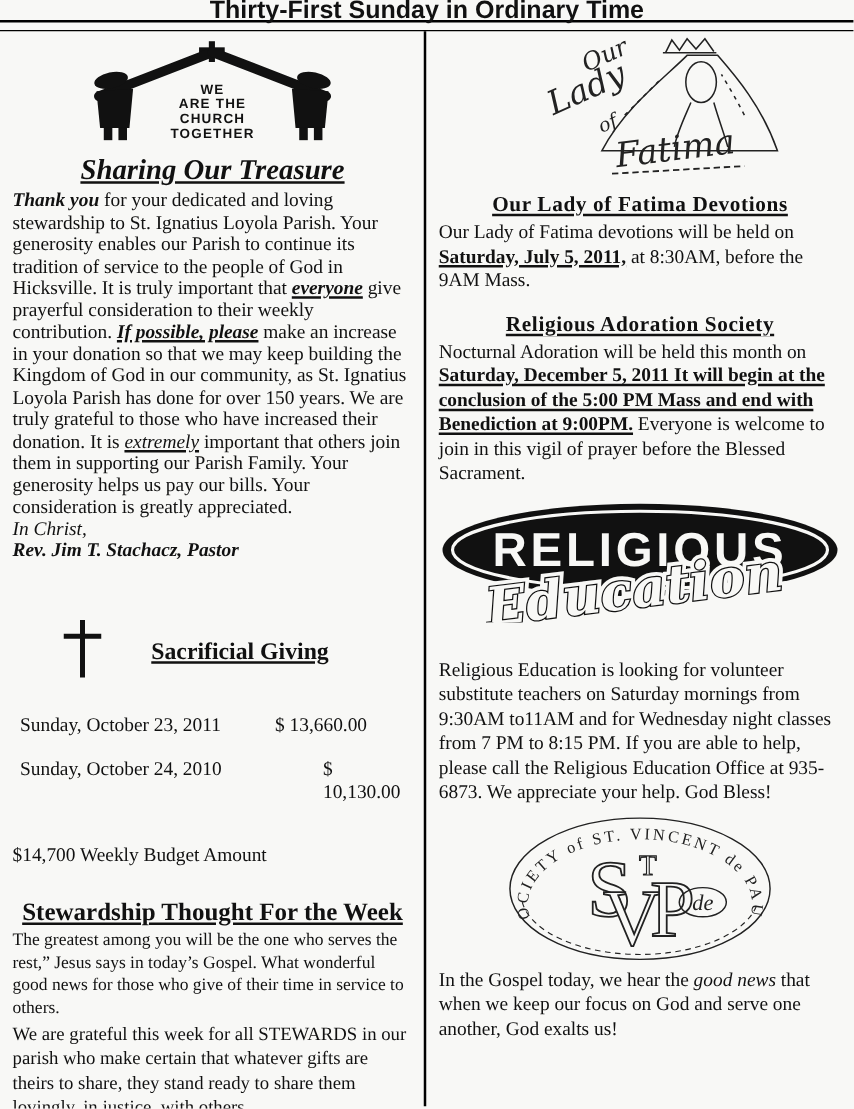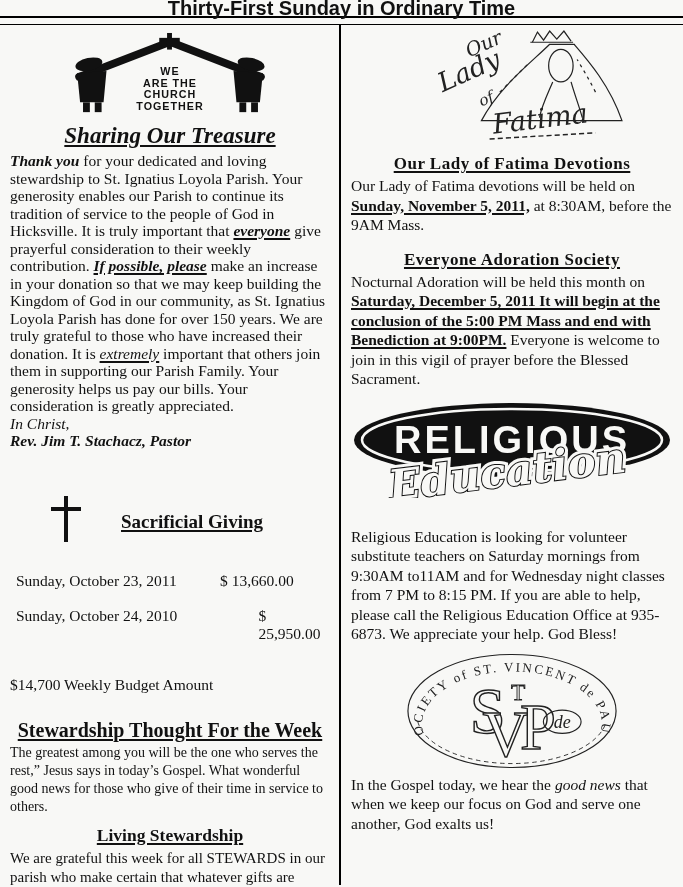--- a/index.html
+++ b/index.html
@@ -93,28 +93,27 @@
         </svg>
         <h2 class="sec-heading giving-heading">Sacrificial Giving</h2>
       </div>
 
       <div class="giving-row">
         <span class="lbl">Sunday, October 23, 2011</span>
         <span>$ 13,660.00</span>
       </div>
       <div class="giving-row row2">
         <span class="lbl">Sunday, October 24, 2010</span>
-        <span>$ 25,950.00</span>
+        <span>$ 10,130.00</span>
       </div>
       <p class="budget">$14,700 Weekly Budget Amount</p>
 
       <h3 class="sec-heading thought-heading">Stewardship Thought For the Week</h3>
       <p class="thought-body">The greatest among you will be the one who serves the rest,” Jesus says in today’s Gospel.  What wonderful good news for those who give of their time in service to others.</p>
 
-      <h3 class="sec-heading living-heading">Living Stewardship</h3>
       <p class="living-body">We are grateful this week for all STEWARDS in our parish who make certain that whatever gifts are theirs to share, they stand ready to share them lovingly, in justice, with others.</p>
     </section>
 
     <section class="col right">
 
       <svg class="clipart fatima-art" width="268" height="112" viewBox="0 0 260 110">
         <g stroke="#222" fill="none" stroke-width="1.2">
           <path d="M150 13 L155 3 L161 11 L167 2 L174 10 L181 2 L188 12"></path>
           <path d="M148 13 L190 13"></path>
           <path d="M167 15 C150 32 118 56 100 90 L238 90 C226 55 204 30 191 15 Z"></path>
@@ -127,23 +126,23 @@
         <g font-family="DejaVu Serif, serif" font-style="italic" fill="#222">
           <text x="0" y="0" font-size="19" transform="translate(88 28) rotate(-24)">Our</text>
           <text x="0" y="0" font-size="26" transform="translate(62 62) rotate(-24)">Lady</text>
           <text x="0" y="0" font-size="15" transform="translate(100 76) rotate(-24)">of</text>
           <text x="0" y="0" font-size="27" transform="translate(112 103) rotate(-7)">Fatima</text>
         </g>
         <path d="M108 108 L212 102" stroke="#222" stroke-width="1.4" stroke-dasharray="5 3" fill="none"></path>
       </svg>
 
       <h3 class="sec-heading fatima-heading">Our Lady of Fatima Devotions</h3>
-      <p class="rt"><span>Our Lady of Fatima devotions will be held on </span><span class="b u">Sunday, November 5,  2011,</span><span> at 8:30AM, before the 9AM Mass.</span></p>
+      <p class="rt"><span>Our Lady of Fatima devotions will be held on </span><span class="b u">Saturday, July 5,  2011,</span><span> at 8:30AM, before the 9AM Mass.</span></p>
 
-      <h3 class="sec-heading noct-heading">Everyone Adoration Society</h3>
+      <h3 class="sec-heading noct-heading">Religious Adoration Society</h3>
       <p class="rt"><span>Nocturnal Adoration will be held this month on </span><span class="b u">Saturday, December 5, 2011  It will begin at the conclusion of the 5:00 PM Mass and end with Benediction at 9:00PM.</span><span> Everyone is welcome to join in this vigil  of prayer before the Blessed Sacrament.</span></p>
 
       <svg class="clipart reled-logo" width="322" height="96" viewBox="0 0 322 96">
         <ellipse cx="161" cy="38" rx="158" ry="37" fill="#111"></ellipse>
         <ellipse cx="161" cy="38" rx="150" ry="31" fill="none" stroke="#f8f8f6" stroke-width="2.5"></ellipse>
         <text x="161" y="51" text-anchor="middle" font-family="Liberation Sans, sans-serif" font-weight="900" font-size="38" letter-spacing="3" fill="#f8f8f6">RELIGIOUS</text>
         <text x="0" y="0" text-anchor="middle" font-family="DejaVu Serif, serif" font-style="italic" font-weight="bold" font-size="42" fill="none" stroke="#f8f8f6" stroke-width="8" transform="translate(158 84) rotate(-7)">Education</text>
         <text x="0" y="0" text-anchor="middle" font-family="DejaVu Serif, serif" font-style="italic" font-weight="bold" font-size="42" fill="#f8f8f6" stroke="#111" stroke-width="2" paint-order="stroke" transform="translate(158 84) rotate(-7)">Education</text>
       </svg>
 

